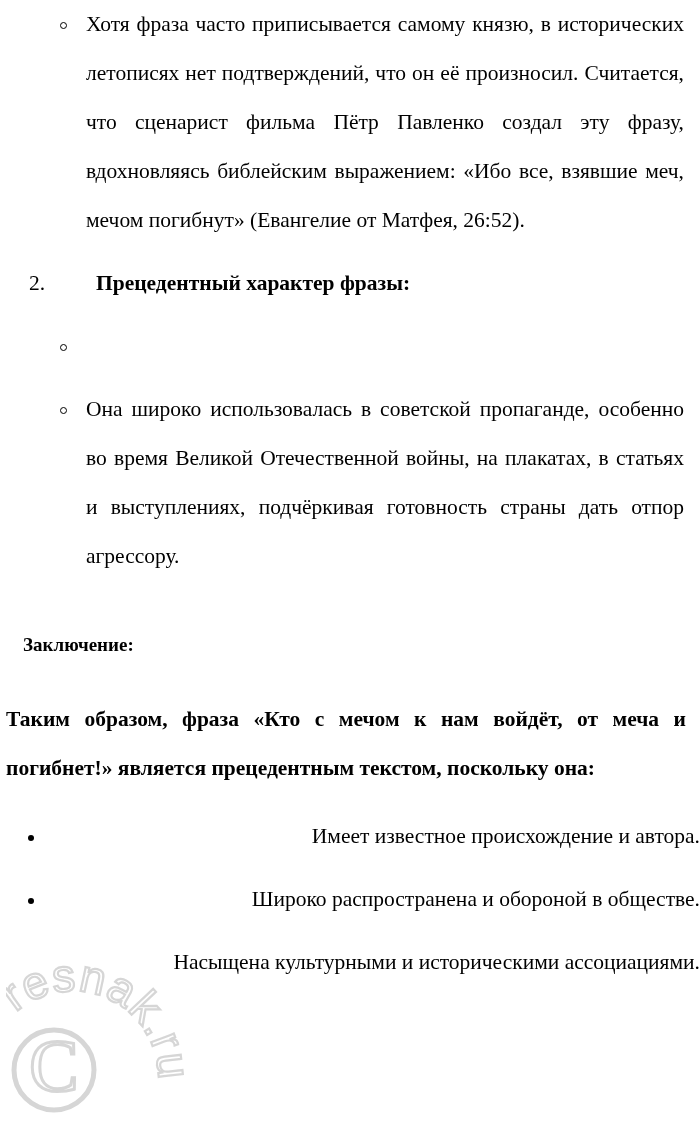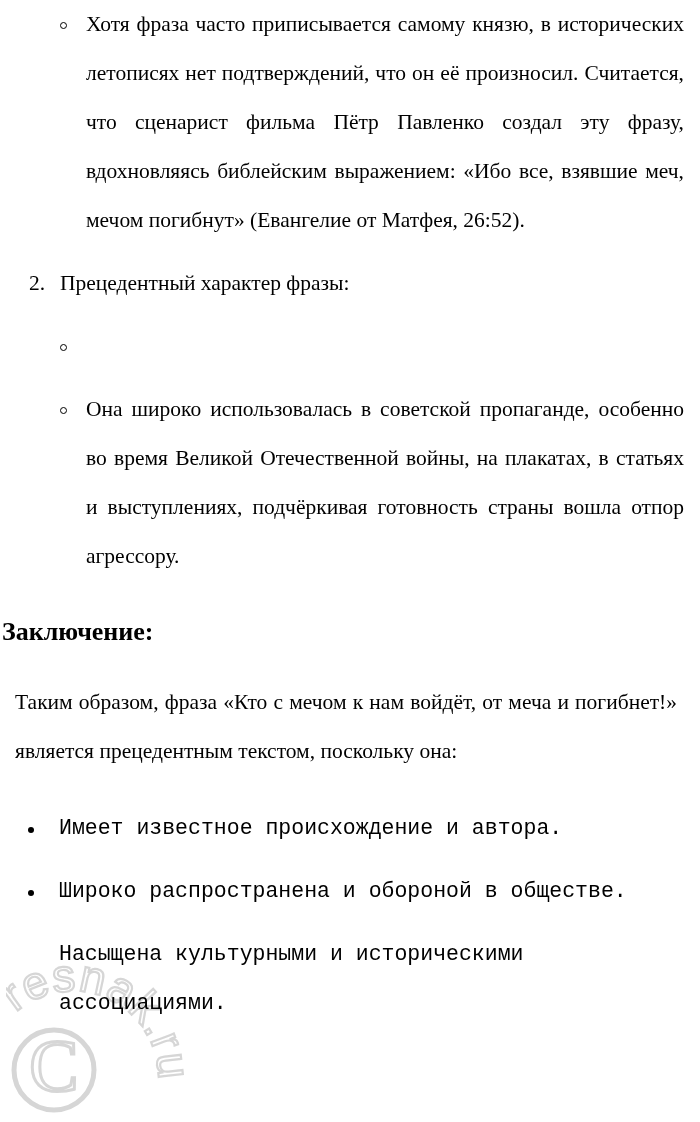--- a/index.html
+++ b/index.html
@@ -45,52 +45,54 @@
   }
 
   
   .para {
     font-size: 21.5px;
     line-height: 49px;
     text-align: justify;
     text-justify: inter-word;
     padding-left: 3px;
     padding-right: 11px;
-    margin: 12px;
+    margin: 3px;
     letter-spacing: 0px;
     word-spacing: 0px;
+    font-weight: bold;
   }
 
   .heading {
-    font-size: 26px;
+    font-size: 19px;
     line-height: 49px;
     font-weight: bold;
-    padding-left: 2px;
-    margin: 0;
+    padding-left: 10px;
+    margin: 13px;
   }
 
   
   .numitem {
     display: flex;
     align-items: flex-start;
     font-size: 21.5px;
     line-height: 49px;
     margin: 0;
   }
   .numitem .marker {
     width: 31px;
     flex: 0 0 31px;
     padding-left: 29px;
     box-sizing: content-box;
     font-weight: normal;
     font-size: 21.5px;
   }
   .numitem .numtext {
-    font-weight: normal;
+    font-weight: bold;
     flex: 1 1 auto;
+    margin-left: 36px;
   }
 
   
   .subitem {
     display: flex;
     align-items: flex-start;
     font-size: 21.5px;
     line-height: 49px;
     margin: 0;
   }
@@ -138,21 +140,21 @@
     width: 6px;
     height: 6px;
     background: #000;
     border-radius: 50%;
   }
   .bullitem .body {
     flex: 1 1 auto;
     text-align: justify;
     text-justify: inter-word;
   }
-  .bullitem .body.noj { text-align: left; font-family: Liberation Mono, monospace; }
+  .bullitem .body.noj { text-align: right; }
   .gap-10 { height: 10px; }
   .gap-12 { height: 12px; }
   .gap-14 { height: 14px; }
   .gap-16 { height: 16px; }
 </style>
 </head>
 <body>
 
 <div id="page">
 
@@ -194,21 +196,21 @@
           <span class="ring"></span>
         </span>
     </div>
 
     <div class="gap-14"></div>
 
     <div class="subitem">
       <span class="marker">
           <span class="ring"></span>
         </span>
-      <span class="body">Она широко использовалась в советской пропаганде, особенно во время Великой Отечественной войны, на плакатах, в статьях и выступлениях, подчёркивая готовность страны вошла отпор агрессору.</span>
+      <span class="body">Она широко использовалась в советской пропаганде, особенно во время Великой Отечественной войны, на плакатах, в статьях и выступлениях, подчёркивая готовность страны дать отпор агрессору.</span>
     </div>
 
     <div class="gap-14"></div>
 
 
     <div class="gap-12"></div>
 
     <div class="heading">Заключение:</div>
 
     <div class="gap-10"></div>

